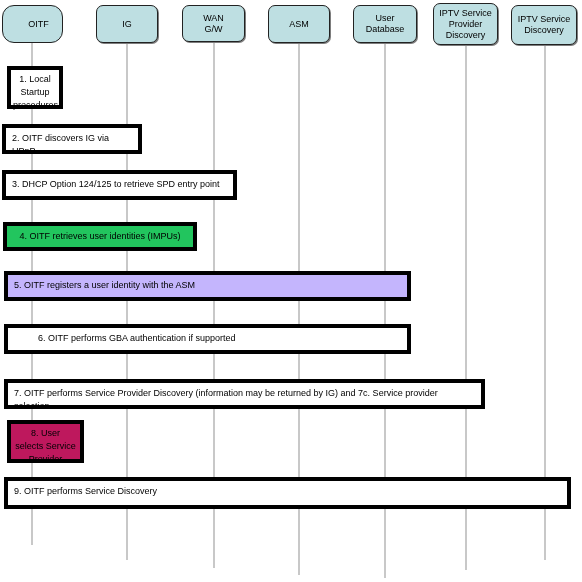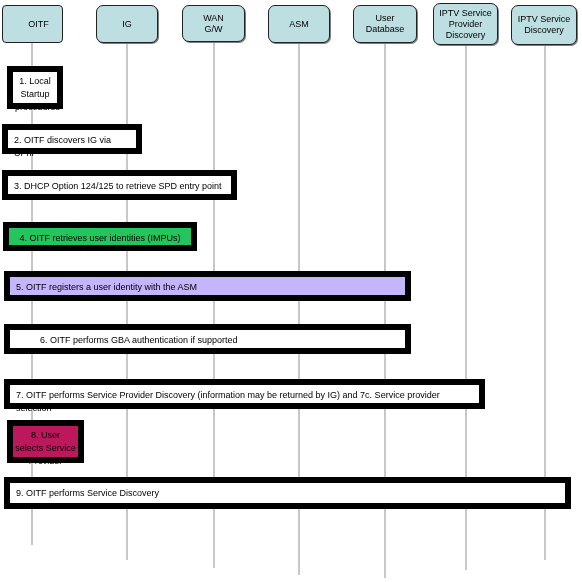--- a/index.html
+++ b/index.html
@@ -36,34 +36,34 @@
     line-height: 11px;
     font-size: 9px;
     color: #000000;
     padding: 1px 2px;
   }
   .actor.rounded {
     border-radius: 7px;
     box-shadow: 1px 1px 0 0 #7d7d7d;
   }
   .actor.square {
-    border-radius: 4px;
+    border-radius: 12px;
     padding-left: 14px;
   }
   .actor-label {
     display: block;
     white-space: pre-line;
   }
 
   
   .msg {
     position: absolute;
     box-sizing: border-box;
     background: #ffffff;
-    border: 6px solid #fca5a5;
+    border: 4px solid #fca5a5;
     font-size: 9px;
     color: #000000;
     line-height: 13px;
     overflow: visible;
   }
   .msg .msg-text {
     display: block;
     padding: 4px 6px;
   }
   .msg.center .msg-text {

